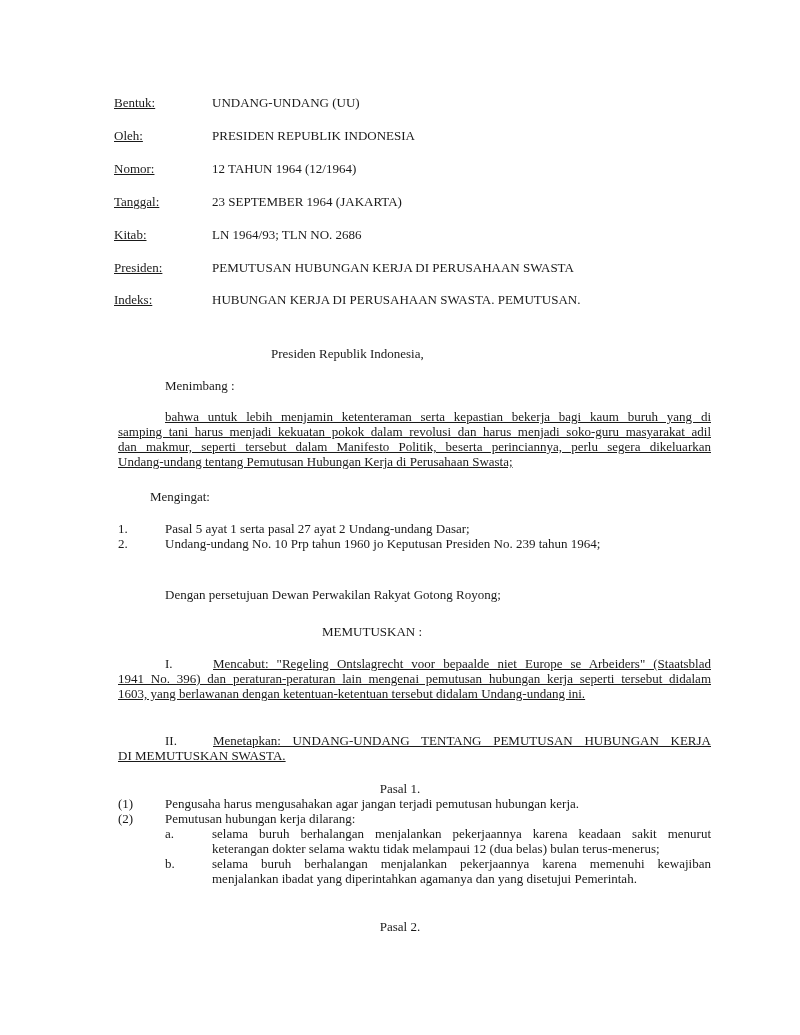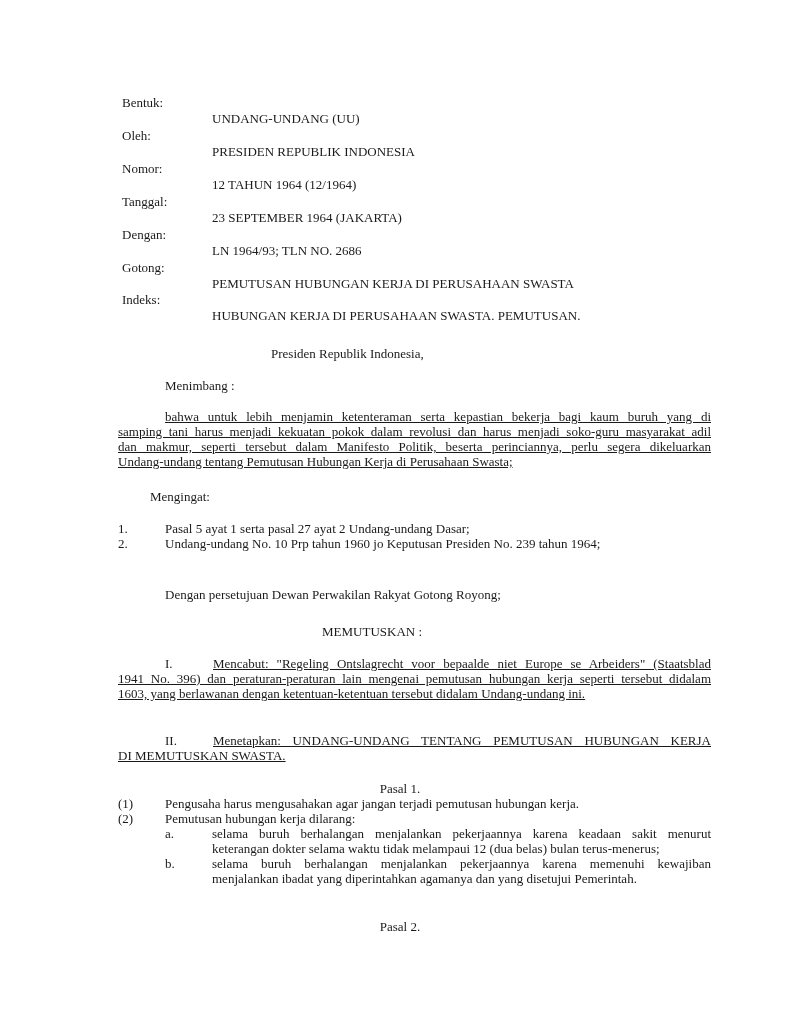--- a/index.html
+++ b/index.html
@@ -2,22 +2,22 @@
 <html><head>
 <meta charset="utf-8">
 <style>
   html, body { margin: 0; padding: 0; background: #ffffff; }
   body {
     width: 800px; height: 1035px; position: relative; overflow: hidden;
     font-family: "Liberation Serif", "DejaVu Serif", serif;
     font-size: 13px; color: #1a1a1a; line-height: 15px;
   }
   .abs { position: absolute; white-space: nowrap; }
-  .meta-label { left: 122px; }
-  .meta-value { left: 212px; margin-top: 16px; }
+  .meta-label { left: 114px; text-decoration: underline; }
+  .meta-value { left: 212px; }
   .just {
     position: absolute; left: 118px; width: 593px;
     text-align: justify; text-align-last: left; white-space: normal;
   }
   .just .ln { display: block; text-align: justify; text-align-last: justify; text-decoration: underline; }
   .just .ln.last { text-align-last: left; }
   .center { position: absolute; left: 0; width: 800px; text-align: center; }
   .num { left: 118px; }
   .numtxt { left: 165px; }
   .sub-num { left: 165px; }
@@ -34,24 +34,24 @@
 
   <div class="abs meta-label" style="top:128px">Oleh:</div>
   <div class="abs meta-value" style="top:128px">PRESIDEN REPUBLIK INDONESIA</div>
 
   <div class="abs meta-label" style="top:161px">Nomor:</div>
   <div class="abs meta-value" style="top:161px">12 TAHUN 1964 (12/1964)</div>
 
   <div class="abs meta-label" style="top:194px">Tanggal:</div>
   <div class="abs meta-value" style="top:194px">23 SEPTEMBER 1964 (JAKARTA)</div>
 
-  <div class="abs meta-label" style="top:227px">Dengan:</div>
+  <div class="abs meta-label" style="top:227px">Kitab:</div>
   <div class="abs meta-value" style="top:227px">LN 1964/93; TLN NO. 2686</div>
 
-  <div class="abs meta-label" style="top:260px">Gotong:</div>
+  <div class="abs meta-label" style="top:260px">Presiden:</div>
   <div class="abs meta-value" style="top:260px">PEMUTUSAN HUBUNGAN KERJA DI PERUSAHAAN SWASTA</div>
 
   <div class="abs meta-label" style="top:292px">Indeks:</div>
   <div class="abs meta-value" style="top:292px">HUBUNGAN KERJA DI PERUSAHAAN SWASTA. PEMUTUSAN.</div>
 </div>
 
 <div class="abs" style="top:346px; left:271px">Presiden Republik Indonesia,</div>
 
 <div class="abs" style="top:378px; left:165px">Menimbang :</div>
 

